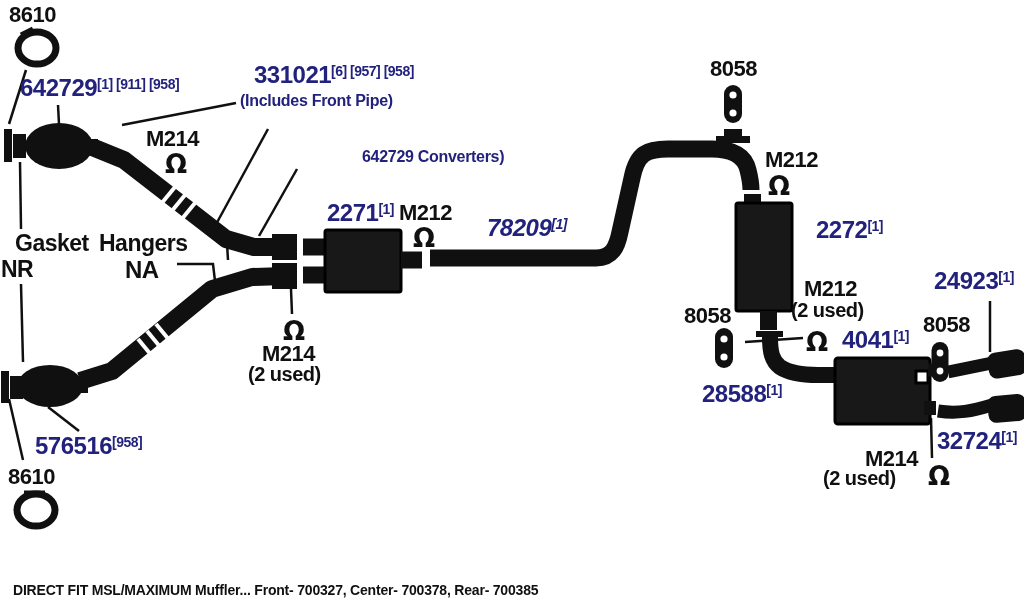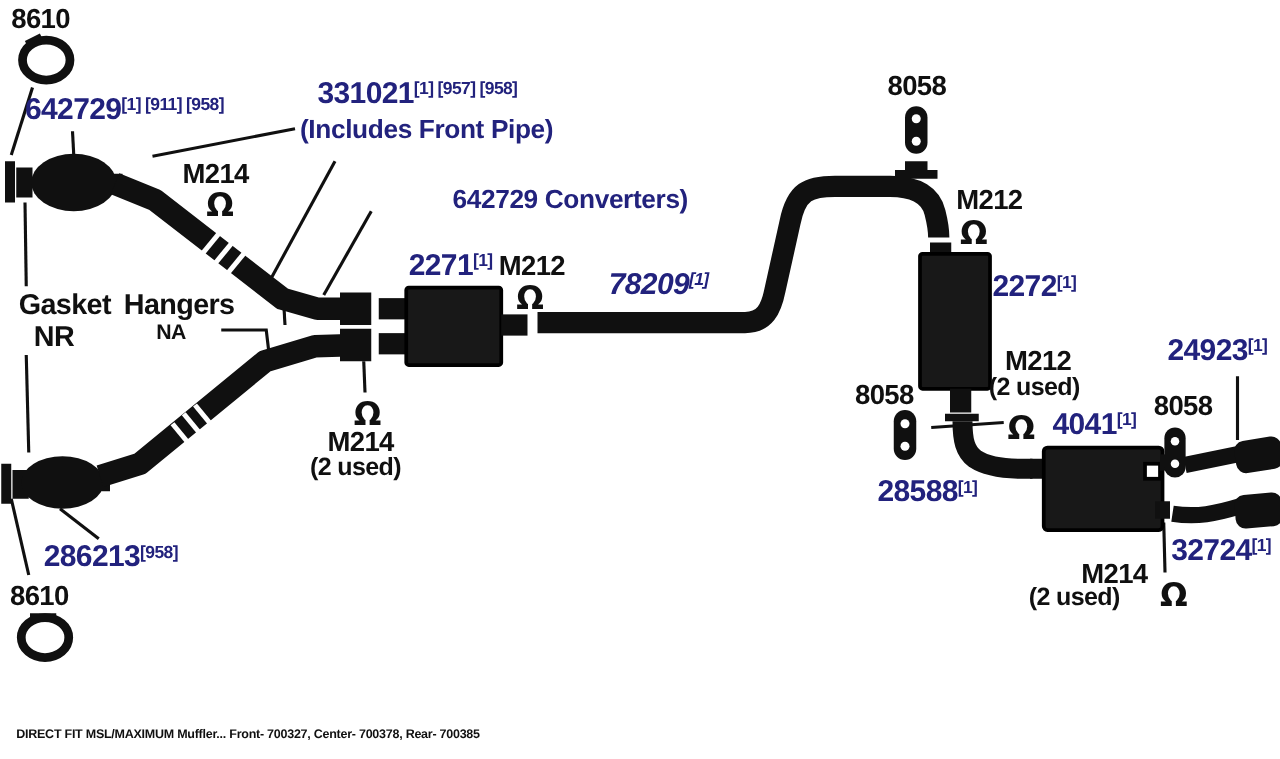--- a/index.html
+++ b/index.html
@@ -3,25 +3,25 @@
 <meta charset="utf-8">
 <style>
   html,body { margin:0; padding:0; background:#ffffff; }
   #stage {
     position:relative; width:1024px; height:607px; background:#ffffff; overflow:hidden;
     font-family:"Liberation Sans", sans-serif;
   }
   #artwork { position:absolute; left:0; top:0; width:1024px; height:607px; }
   .lbl { position:absolute; font-weight:700; white-space:nowrap; line-height:1.05; }
   .navy  { color:#22227d; font-size:24px; letter-spacing:-0.5px; }
-  .navy-sm { color:#22227d; font-size:21px; letter-spacing:-0.3px; }
+  .navy-sm { color:#22227d; font-size:16px; letter-spacing:-0.3px; }
   .blk   { color:#101010; font-size:22px; letter-spacing:-0.5px; }
   .blk-sm{ color:#101010; font-size:20px; letter-spacing:-0.5px; }
   .sup   { font-size:14px; vertical-align:7px; letter-spacing:-0.5px; }
-  .caption { position:absolute; font-weight:700; color:#101010; font-size:10px; white-space:nowrap; letter-spacing:-0.2px; }
+  .caption { position:absolute; font-weight:700; color:#101010; font-size:14px; white-space:nowrap; letter-spacing:-0.2px; }
   .hanger { font:700 26px "DejaVu Sans", sans-serif; fill:#101010; }
 </style>
 </head>
 <body>
 
 <div id="stage">
 
   <svg id="artwork" viewBox="0 0 1024 607" xmlns="http://www.w3.org/2000/svg">
 
     <g stroke="#101010" stroke-width="2.5" fill="none">
@@ -149,39 +149,39 @@
     <text class="hanger" text-anchor="middle" x="817" y="351">Ω</text>
     <text class="hanger" text-anchor="middle" x="939" y="485">Ω</text>
   </svg>
 
   <div class="lbl blk" style="left:9px; top:3px;">8610</div>
 
   <div class="lbl navy" style="left:20px; top:75px;"><span>642729</span><span class="sup">[1] [911] [958]</span></div>
 
   <div class="lbl blk" style="left:146px; top:127px;">M214</div>
 
-  <div class="lbl navy" style="left:254px; top:62px;"><span>331021</span><span class="sup">[1] [957] [958]</span></div>
+  <div class="lbl navy" style="left:254px; top:62px;"><span>331021</span><span class="sup">[6] [957] [958]</span></div>
   <div class="lbl navy-sm" style="left:240px; top:93px;">(Includes Front Pipe)</div>
 
   <div class="lbl navy-sm" style="left:362px; top:149px;">642729 Converters)</div>
 
   <div class="lbl navy" style="left:327px; top:200px;"><span>2271</span><span class="sup">[1]</span></div>
   <div class="lbl blk" style="left:399px; top:201px;">M212</div>
 
   <div class="lbl navy" style="left:487px; top:215px;font-style:italic;"><span>78209</span><span class="sup">[1]</span></div>
 
   <div class="lbl blk" style="left:710px; top:57px;">8058</div>
   <div class="lbl blk" style="left:765px; top:148px;">M212</div>
 
-  <div class="lbl navy" style="left:794px; top:217px;"><span>2272</span><span class="sup">[1]</span></div>
+  <div class="lbl navy" style="left:794px; top:217px;padding-left:22px;"><span>2272</span><span class="sup">[1]</span></div>
 
   <div class="lbl blk" style="left:15px; top:231px; font-size:23px;">Gasket</div>
   <div class="lbl blk" style="left:99px; top:231px; font-size:23px;">Hangers</div>
-  <div class="lbl blk" style="left:27px; top:257px; font-size:23px;">NR</div>
-  <div class="lbl blk" style="left:125px; top:257px; font-size:17px;text-align:right;">NA</div>
+  <div class="lbl blk" style="left:1px; top:257px; font-size:23px;">NR</div>
+  <div class="lbl blk" style="left:125px; top:257px; font-size:24px;text-align:right;">NA</div>
 
   <div class="lbl blk" style="left:262px; top:342px;">M214</div>
   <div class="lbl blk-sm" style="left:248px; top:364px;">(2 used)</div>
 
   <div class="lbl blk" style="left:684px; top:304px;">8058</div>
   <div class="lbl blk" style="left:804px; top:277px;">M212</div>
   <div class="lbl blk-sm" style="left:791px; top:300px;">(2 used)</div>
 
   <div class="lbl navy" style="left:842px; top:327px;"><span>4041</span><span class="sup">[1]</span></div>
 
@@ -189,19 +189,19 @@
 
   <div class="lbl navy" style="left:934px; top:268px;"><span>24923</span><span class="sup">[1]</span></div>
 
   <div class="lbl blk" style="left:923px; top:313px;">8058</div>
 
   <div class="lbl navy" style="left:937px; top:428px;"><span>32724</span><span class="sup">[1]</span></div>
 
   <div class="lbl blk" style="left:865px; top:447px;">M214</div>
   <div class="lbl blk-sm" style="left:823px; top:468px;">(2 used)</div>
 
-  <div class="lbl navy" style="left:35px; top:433px;"><span>286213</span><span class="sup">[958]</span></div>
+  <div class="lbl navy" style="left:35px; top:433px;"><span>576516</span><span class="sup">[958]</span></div>
 
   <div class="lbl blk" style="left:8px; top:465px;">8610</div>
 
   <div class="caption" style="left:13px; top:582px;">DIRECT FIT MSL/MAXIMUM Muffler... Front- 700327, Center- 700378, Rear- 700385</div>
 
 </div>
 
 </body></html>

